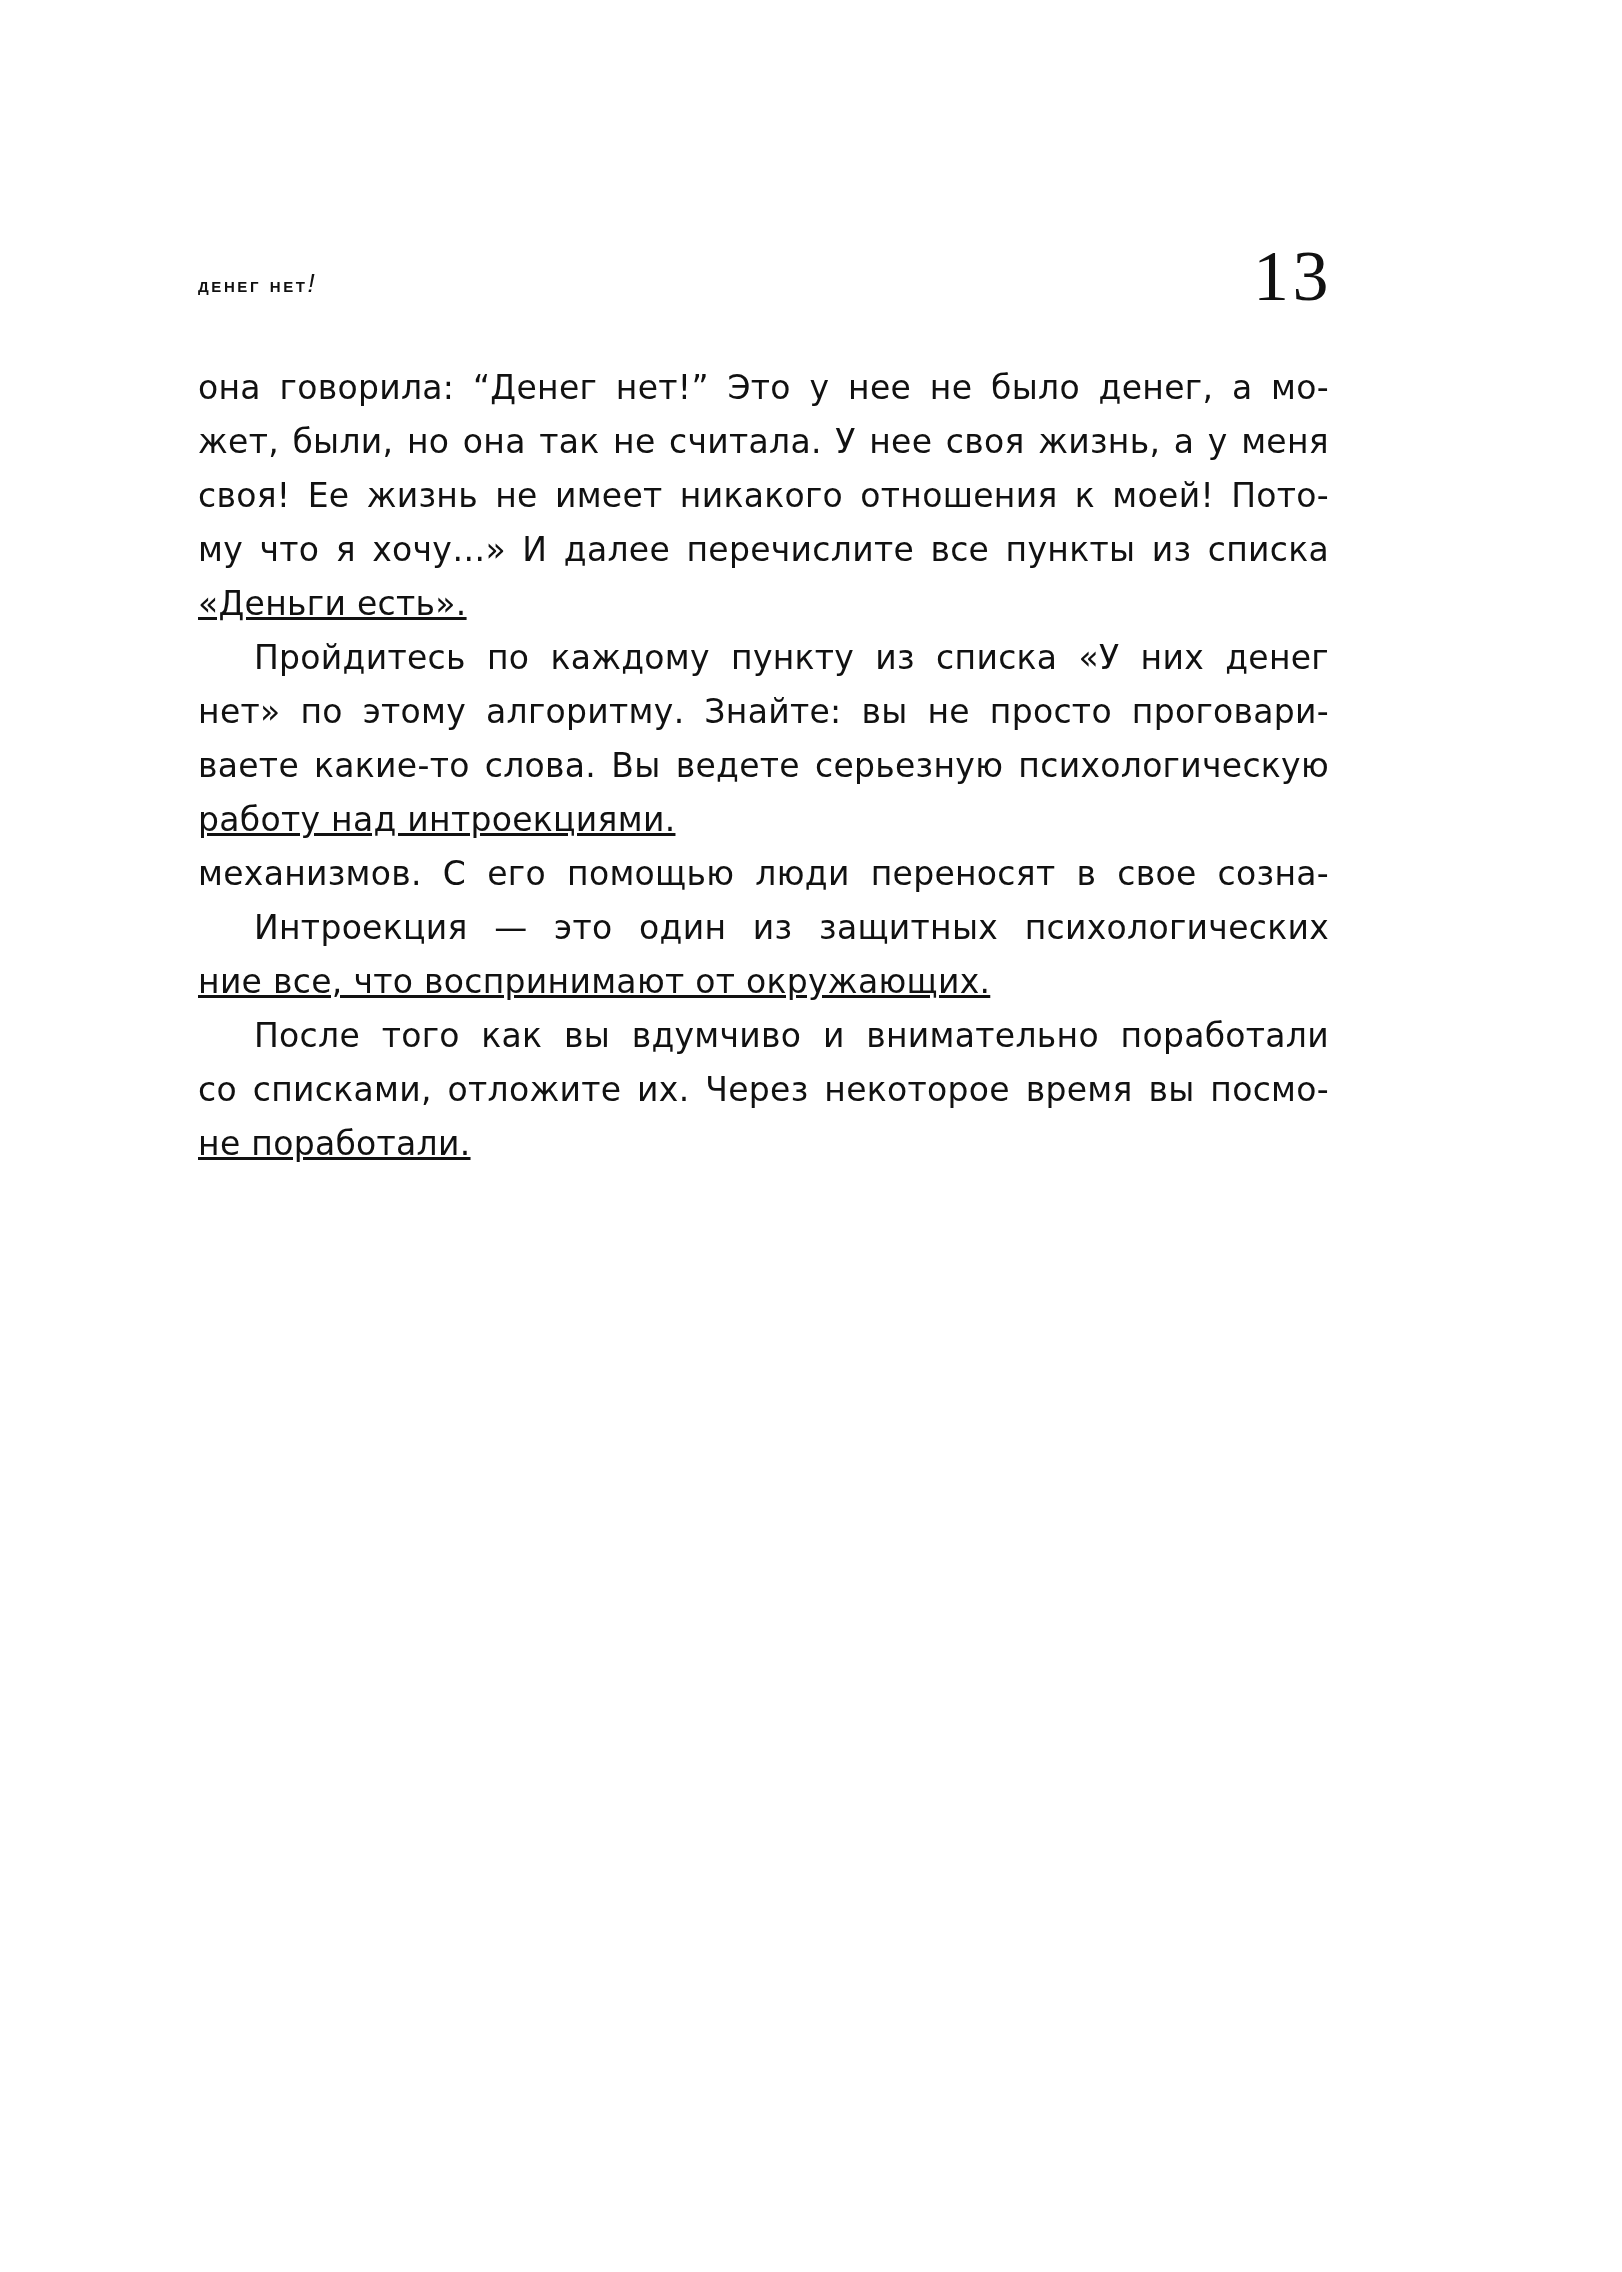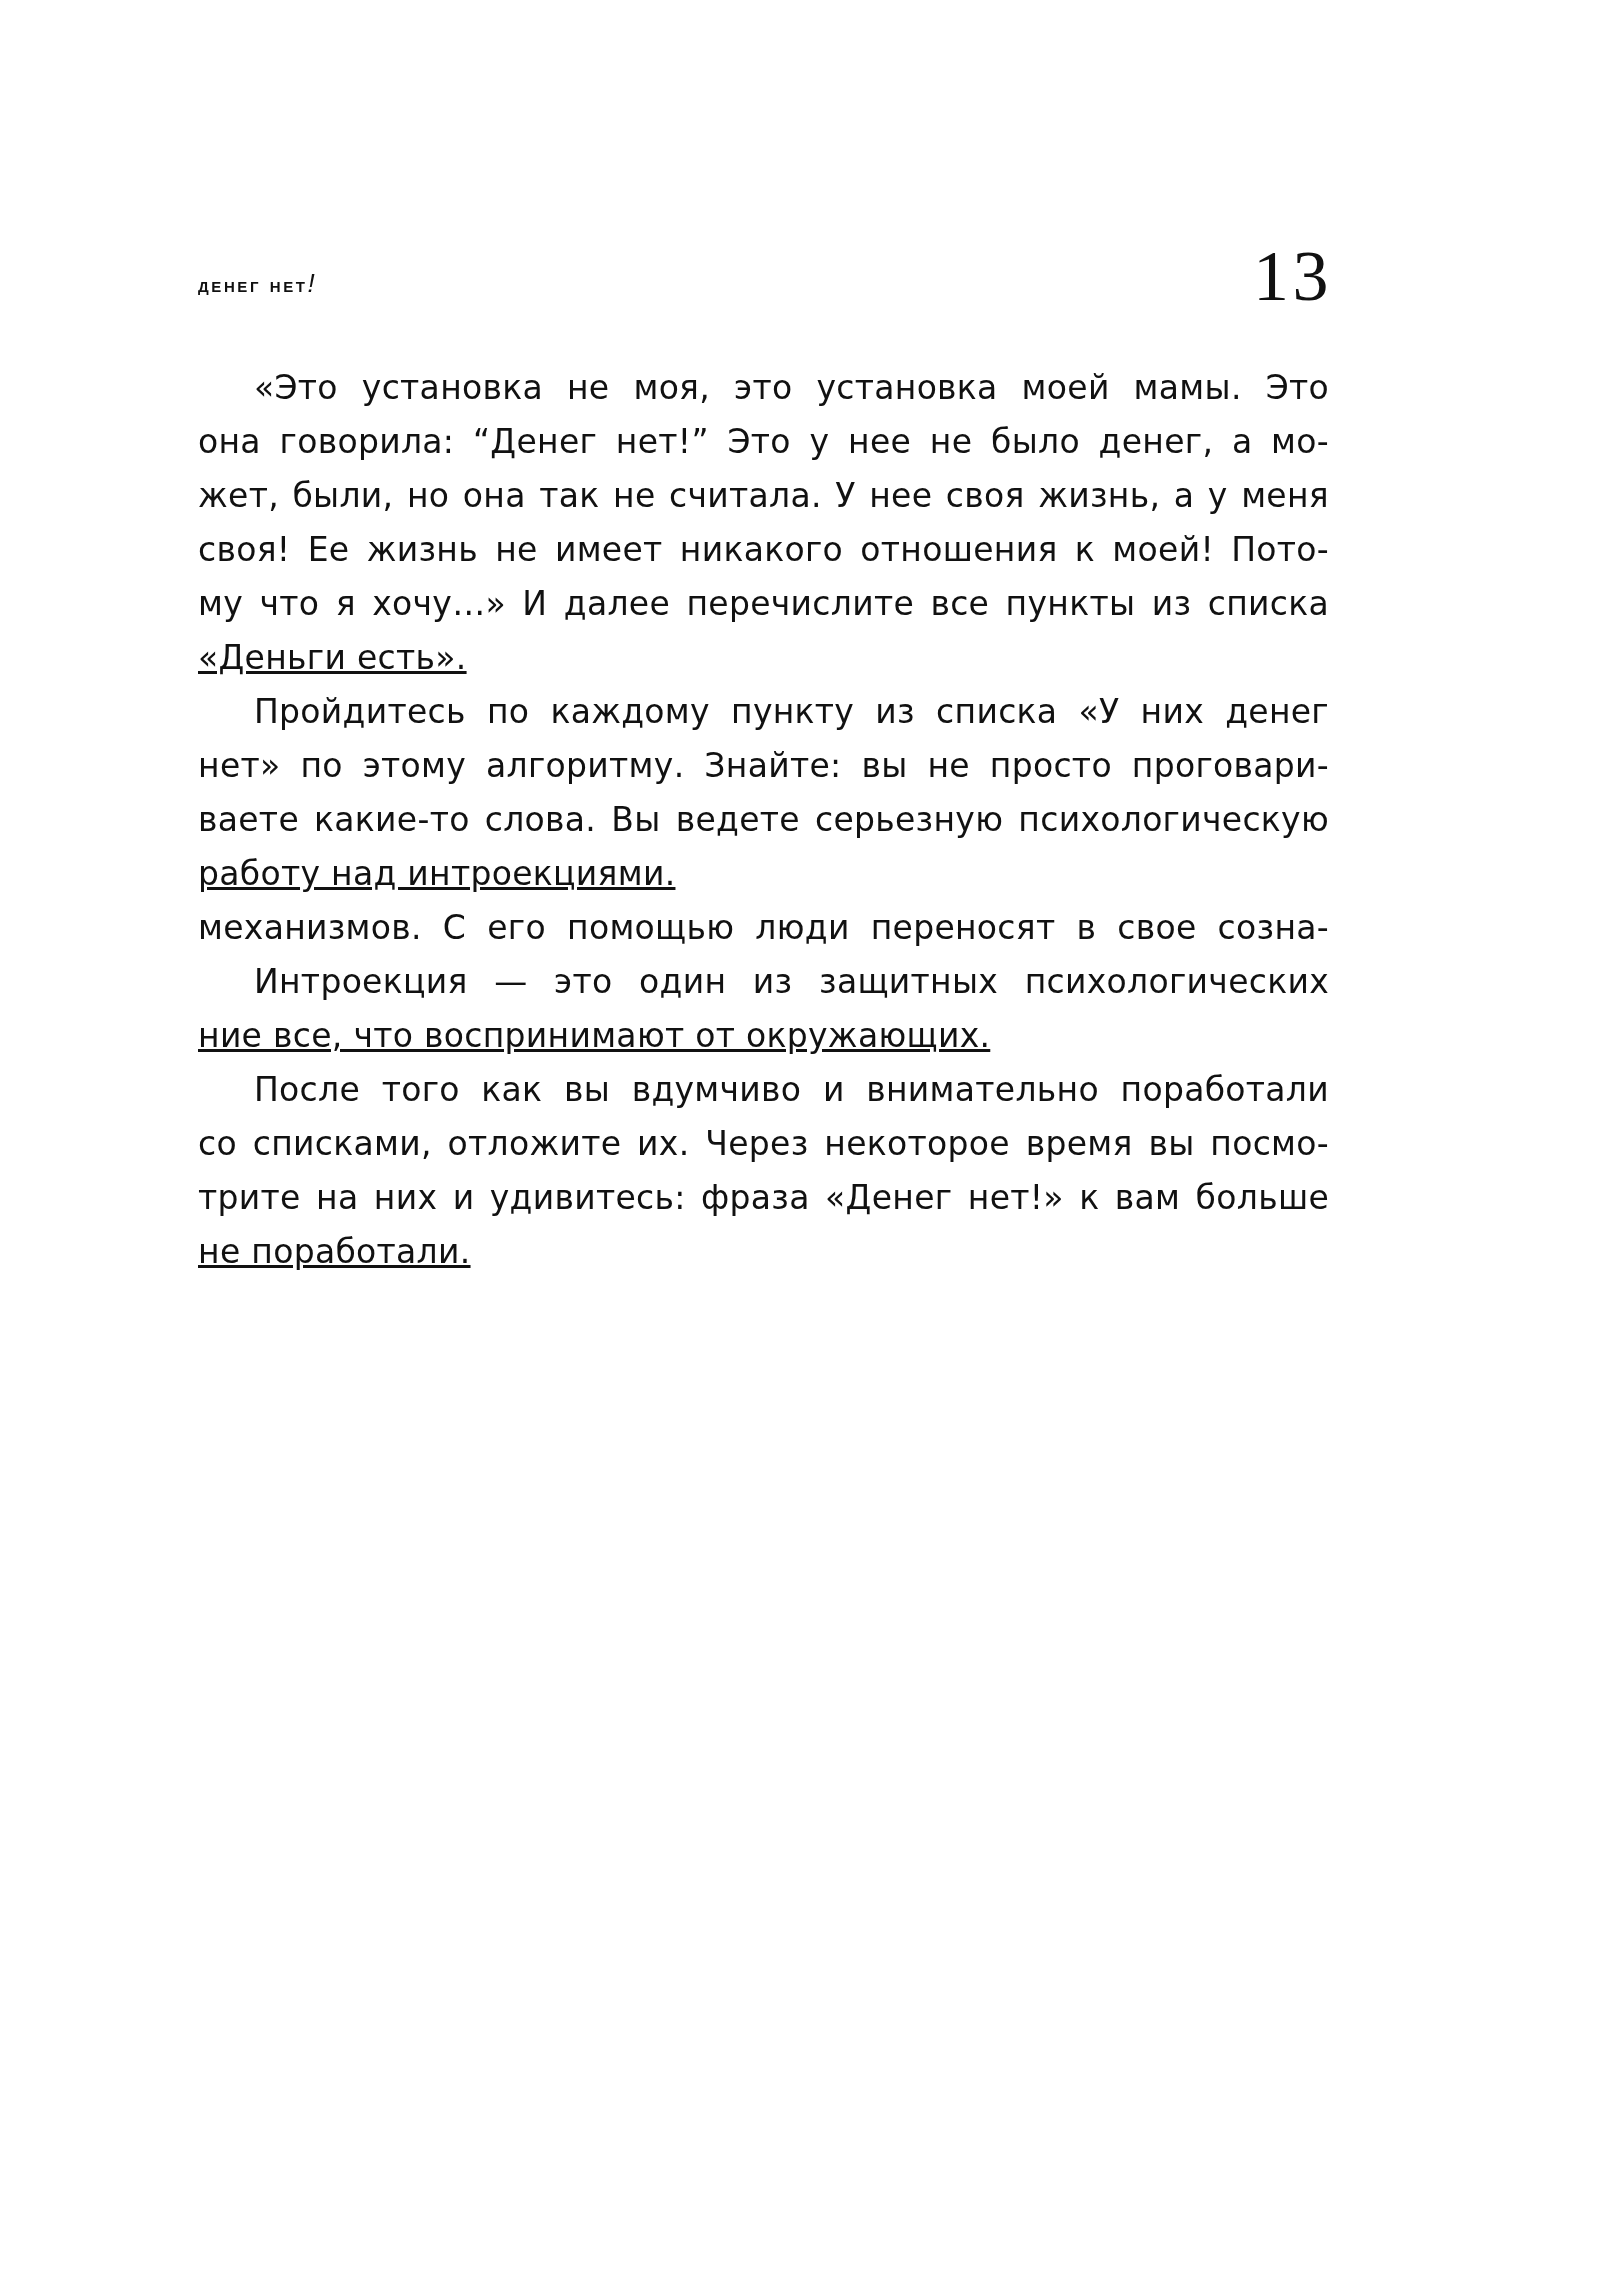--- a/index.html
+++ b/index.html
@@ -71,38 +71,36 @@
 <body>
 
 <div class="running-head">
   <span>денег нет</span><span class="bang">!</span>
 </div>
 
 <div class="page-number">13</div>
 
 <div class="body-text">
   <div>
-    <span class="line indent">«Это установка не моя, это установка моей мамы. Это</span>
     <span class="line">она говорила: “Денег нет!” Это у нее не было денег, а мо-</span>
     <span class="line">жет, были, но она так не считала. У нее своя жизнь, а у меня</span>
     <span class="line">своя! Ее жизнь не имеет никакого отношения к моей! Пото-</span>
     <span class="line">му что я хочу…» И далее перечислите все пункты из списка</span>
     <span class="line last">«Деньги есть».</span>
   </div>
   <div>
     <span class="line indent">Пройдитесь по каждому пункту из списка «У них денег</span>
     <span class="line">нет» по этому алгоритму. Знайте: вы не просто проговари-</span>
     <span class="line">ваете какие-то слова. Вы ведете серьезную психологическую</span>
     <span class="line last">работу над интроекциями.</span>
   </div>
   <div>
     <span class="line">механизмов. С его помощью люди переносят в свое созна-</span>
     <span class="line indent">Интроекция — это один из защитных психологических</span>
     <span class="line last">ние все, что воспринимают от окружающих.</span>
   </div>
   <div>
     <span class="line indent">После того как вы вдумчиво и внимательно поработали</span>
     <span class="line">со списками, отложите их. Через некоторое время вы посмо-</span>
-    <span class="line">трите на них и удивитесь: фраза «Денег нет!» к вам больше</span>
     <span class="line last">не поработали.</span>
   </div>
 </div>
 
 
 </body></html>

